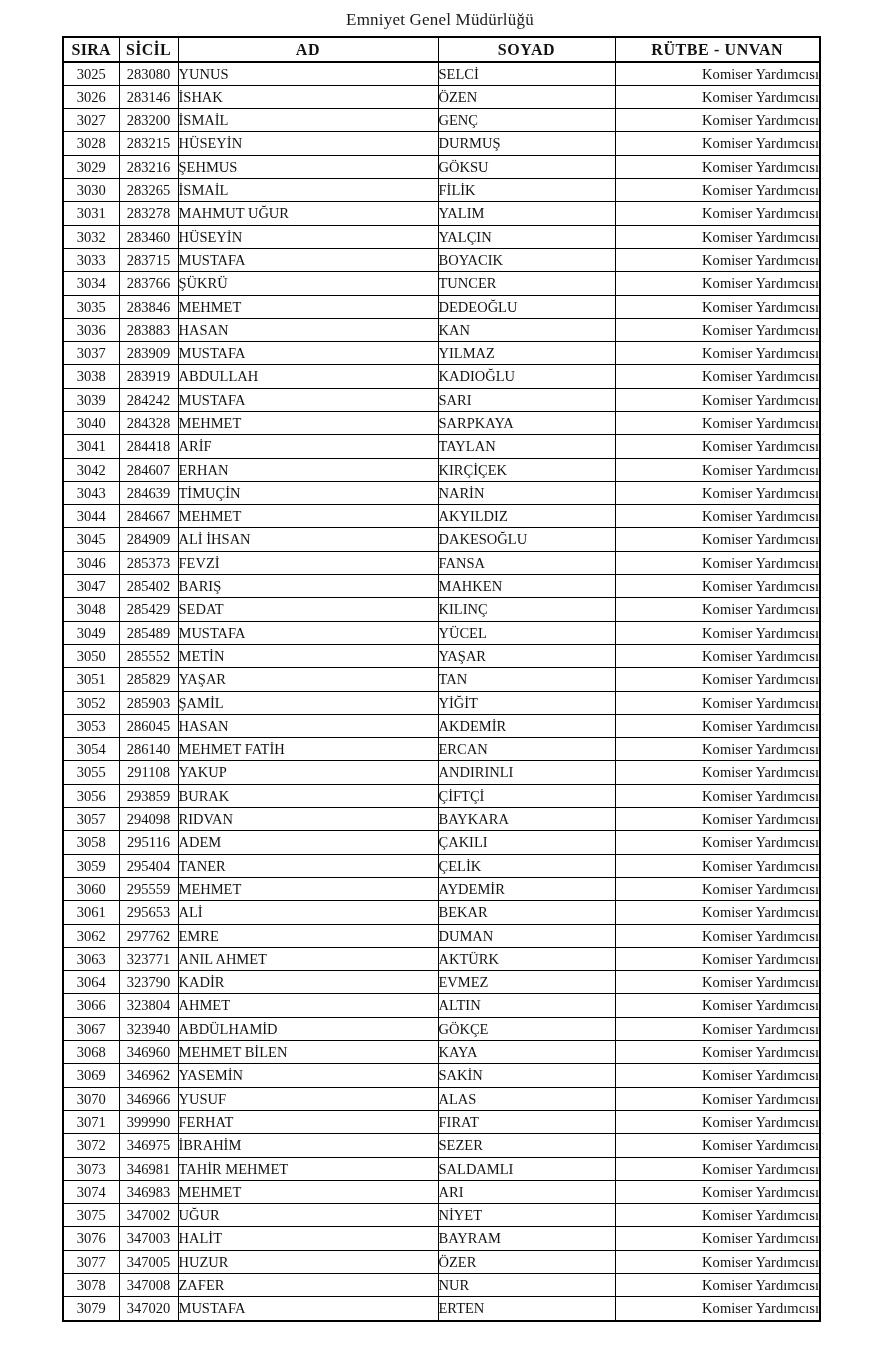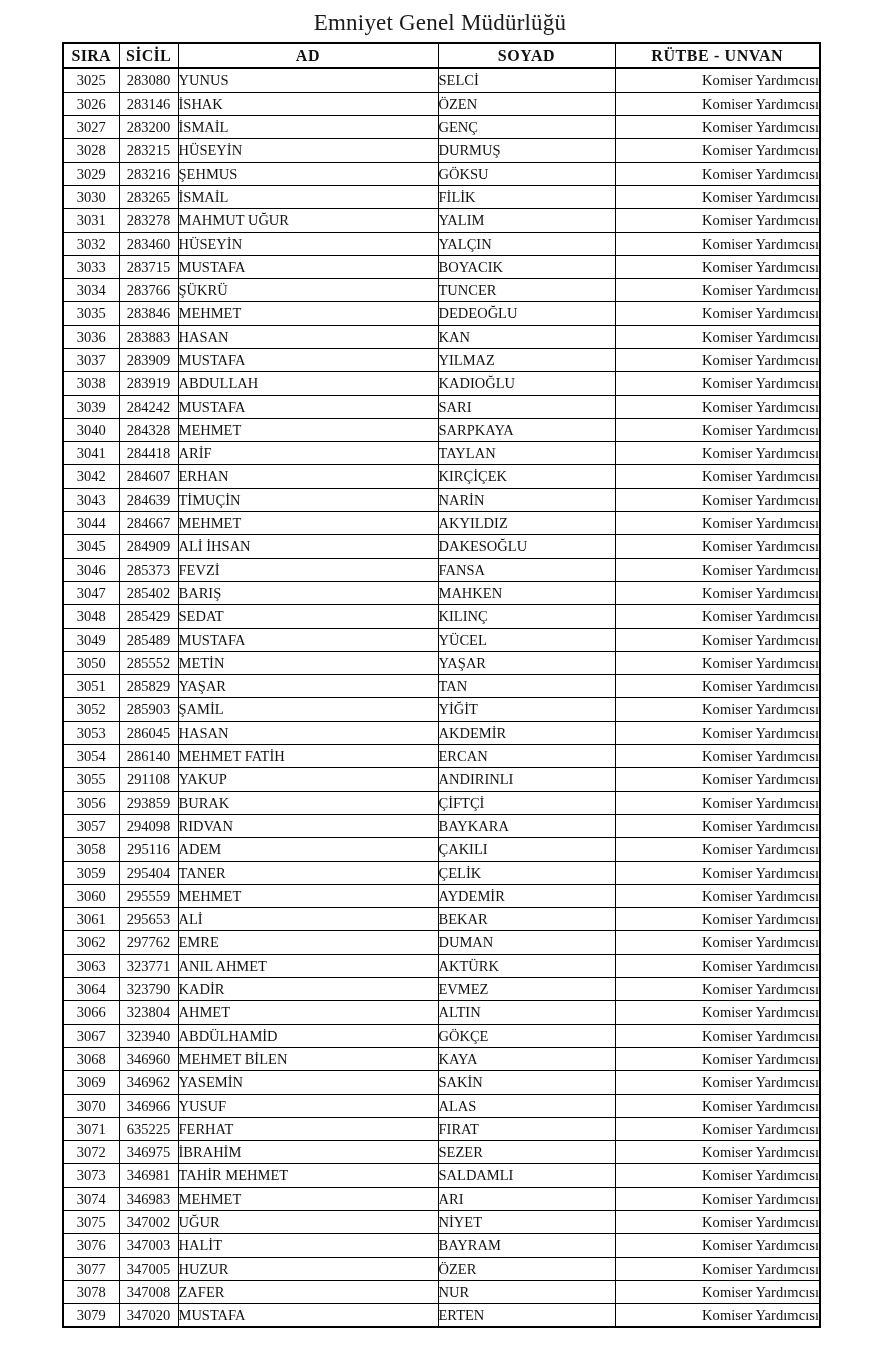--- a/index.html
+++ b/index.html
@@ -18,21 +18,21 @@
   .page {
     position: relative;
     width: 880px;
     height: 1348px;
     box-sizing: border-box;
     padding: 0;
   }
   .doc-title {
     text-align: center;
     font-family: "Liberation Serif", "DejaVu Serif", serif;
-    font-size: 23px;
+    font-size: 17px;
     font-weight: 400;
     letter-spacing: 0.2px;
     color: #1a1a1a;
     margin: 0;
     padding-top: 10px;
     padding-bottom: 6px;
     line-height: 1.15;
   }
   .table-wrap {
     width: 757px;
@@ -431,21 +431,21 @@
           </tr>
           <tr>
             <td class="cell-sira">3070</td>
             <td class="cell-sicil">346966</td>
             <td class="cell-ad">YUSUF</td>
             <td class="cell-soyad">ALAS</td>
             <td class="cell-rutbe">Komiser Yardımcısı</td>
           </tr>
           <tr>
             <td class="cell-sira">3071</td>
-            <td class="cell-sicil">635225</td>
+            <td class="cell-sicil">399990</td>
             <td class="cell-ad">FERHAT</td>
             <td class="cell-soyad">FIRAT</td>
             <td class="cell-rutbe">Komiser Yardımcısı</td>
           </tr>
           <tr>
             <td class="cell-sira">3072</td>
             <td class="cell-sicil">346975</td>
             <td class="cell-ad">İBRAHİM</td>
             <td class="cell-soyad">SEZER</td>
             <td class="cell-rutbe">Komiser Yardımcısı</td>

